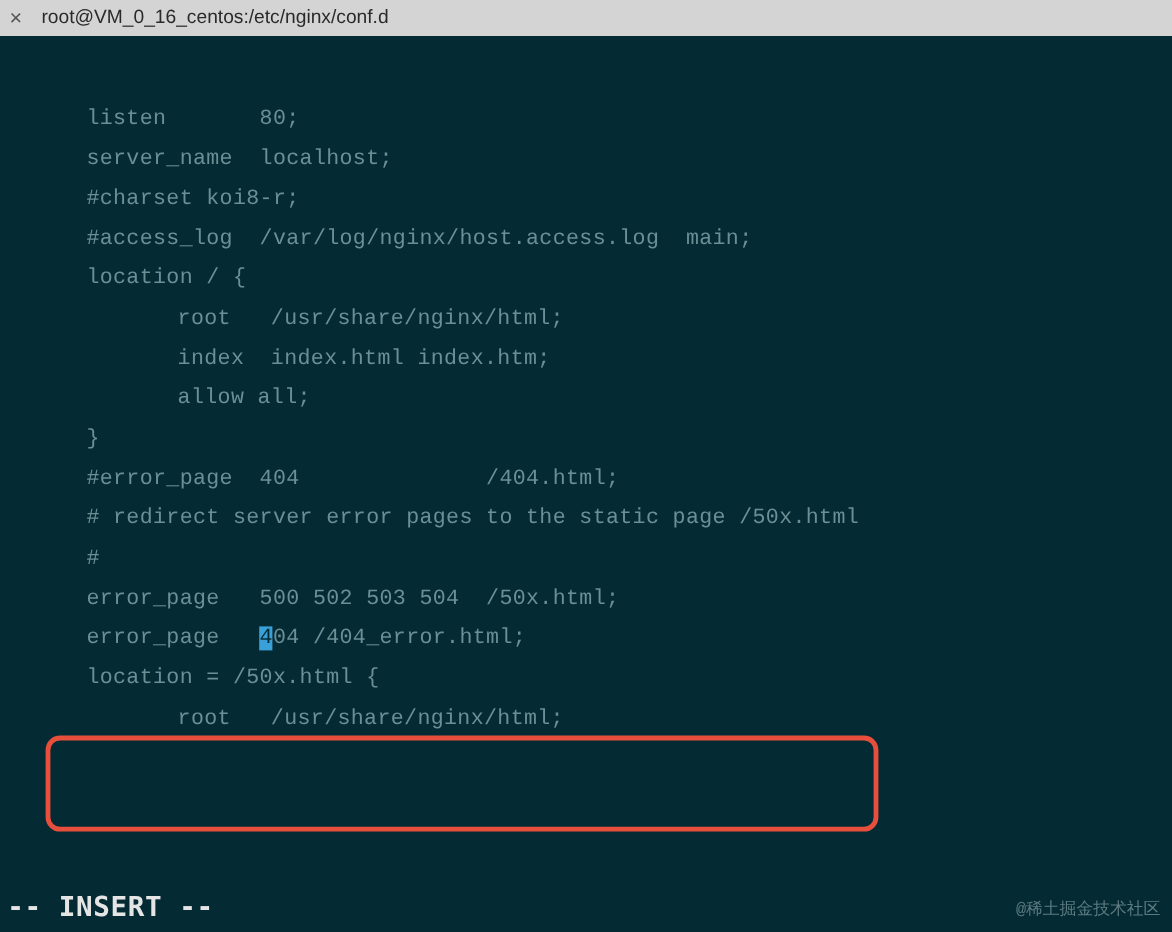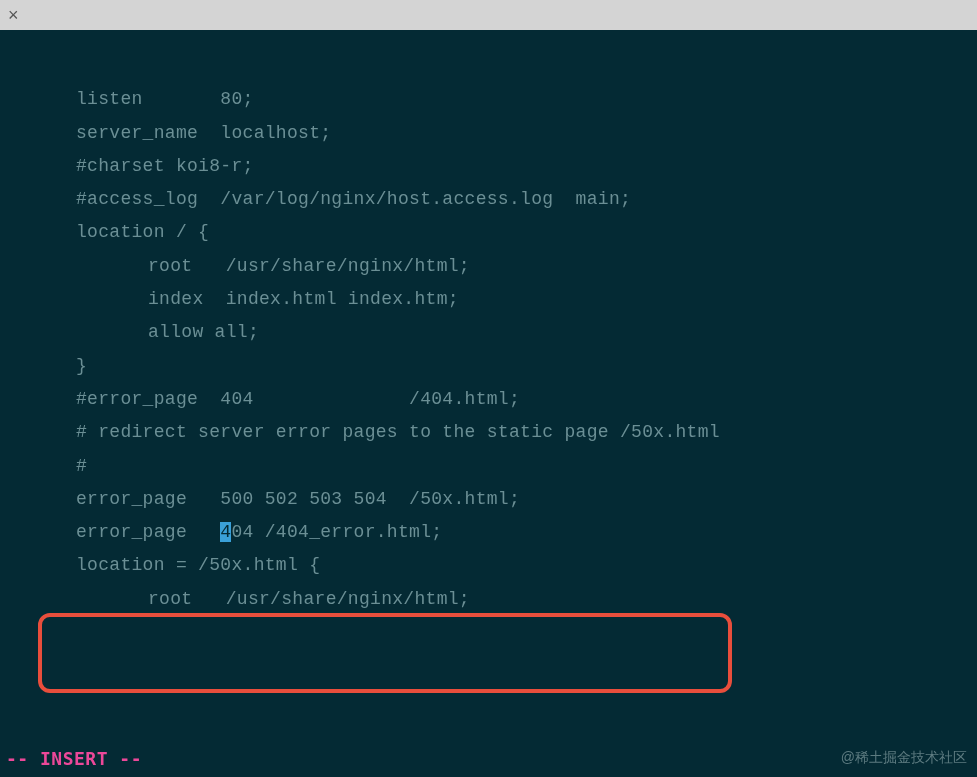--- a/index.html
+++ b/index.html
@@ -43,60 +43,61 @@
       color: #6b8f95;
       font-family: "Menlo", "Consolas", "Courier New", monospace;
       line-height: 1.85;
       letter-spacing: 0.3px;
       position: relative;
     }
     .line {
       display: block;
       padding-left: 52px;
     }
-    .indent1 { padding-left: 76px; }
+    .indent1 { padding-left: 56px; margin-left: 16px; }
     .indent2 { padding-left: 104px; margin-left: 44px; }
     .highlight-box {
       position: absolute;
       left: 38px;
       top: 583px;
       width: 694px;
       height: 80px;
       border: 4px solid #e84e3c;
       border-radius: 12px;
       pointer-events: none;
     }
     .cursor-block {
       background: #3aa0d8;
       color: #042a34;
     }
     .status-line {
       position: absolute;
       bottom: 8px;
       left: 6px;
-      color: #ec4899;
+      color: #e5e5e5;
       font-family: "Menlo", "Consolas", monospace;
-      font-size: 18px;
+      font-size: 23px;
       letter-spacing: 0.5px;
       font-weight: 600;
     }
     .watermark {
       position: absolute;
       bottom: 10px;
       right: 10px;
       color: #5d7b80;
       font-size: 14px;
-      font-family: Liberation Sans, sans-serif;
+      font-family: Liberation Mono, monospace;
     }
   </style>
 </head>
 <body>
 
 <div class="titlebar">
   <span class="close-x">×</span>
+  <span class="title-text">root@VM_0_16_centos:/etc/nginx/conf.d</span>
 </div>
 
 <div class="editor">
 <span class="line indent1">listen       80;</span><span class="line indent1">server_name  localhost;</span><span class="line indent1"></span><span class="line indent1">#charset koi8-r;</span><span class="line indent1">#access_log  /var/log/nginx/host.access.log  main;</span><span class="line indent1"></span><span class="line indent1">location / {</span><span class="line indent2">root   /usr/share/nginx/html;</span><span class="line indent2">index  index.html index.htm;</span><span class="line indent2">allow all;</span><span class="line indent1">}</span><span class="line indent1"></span><span class="line indent1">#error_page  404              /404.html;</span><span class="line indent1"></span><span class="line indent1"># redirect server error pages to the static page /50x.html</span><span class="line indent1">#</span><span class="line indent1">error_page   500 502 503 504  /50x.html;</span><span class="line indent1"><span>error_page   </span><span class="cursor-block">4</span><span>04 /404_error.html;</span></span><span class="line indent1">location = /50x.html {</span><span class="line indent2">root   /usr/share/nginx/html;</span>
   <div class="highlight-box"></div>
 </div>
 
 <div class="status-line">-- INSERT --</div>
 
 <div class="watermark">@稀土掘金技术社区</div>

